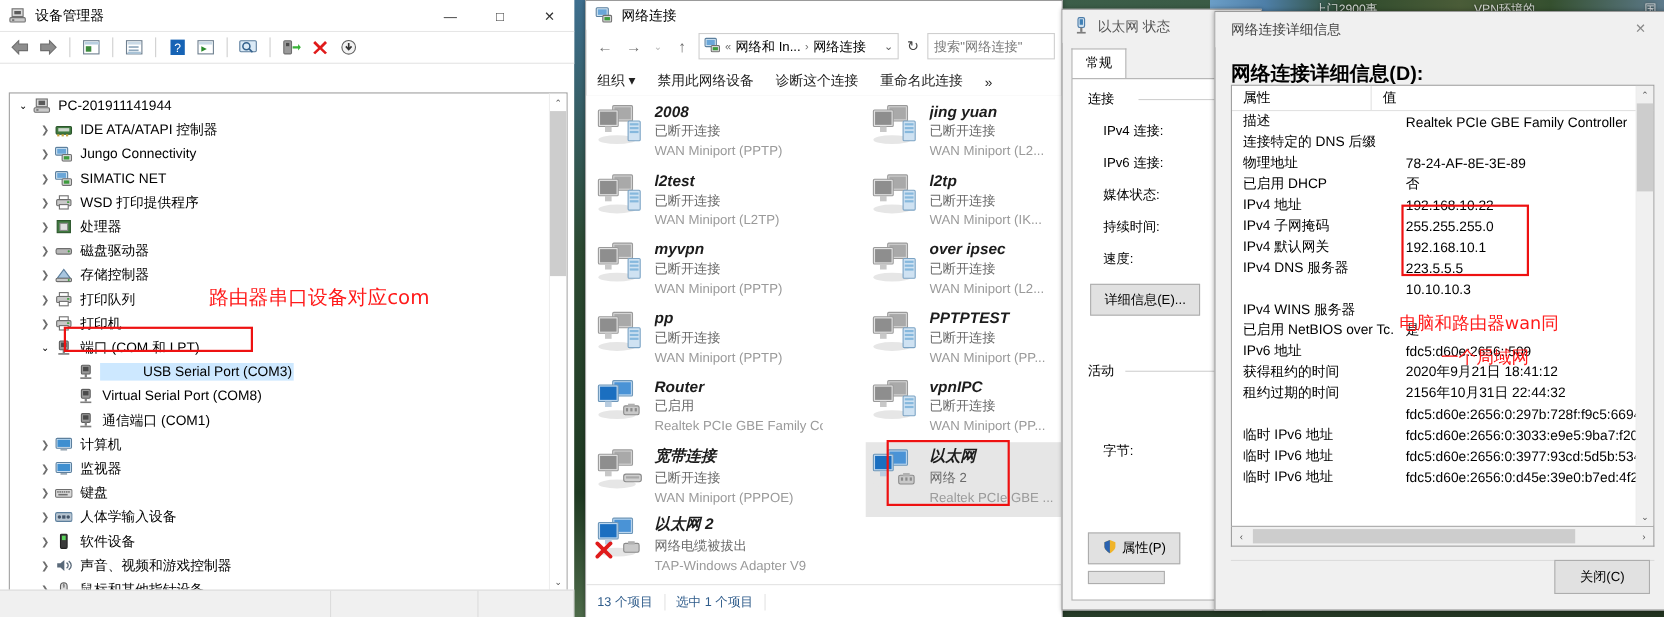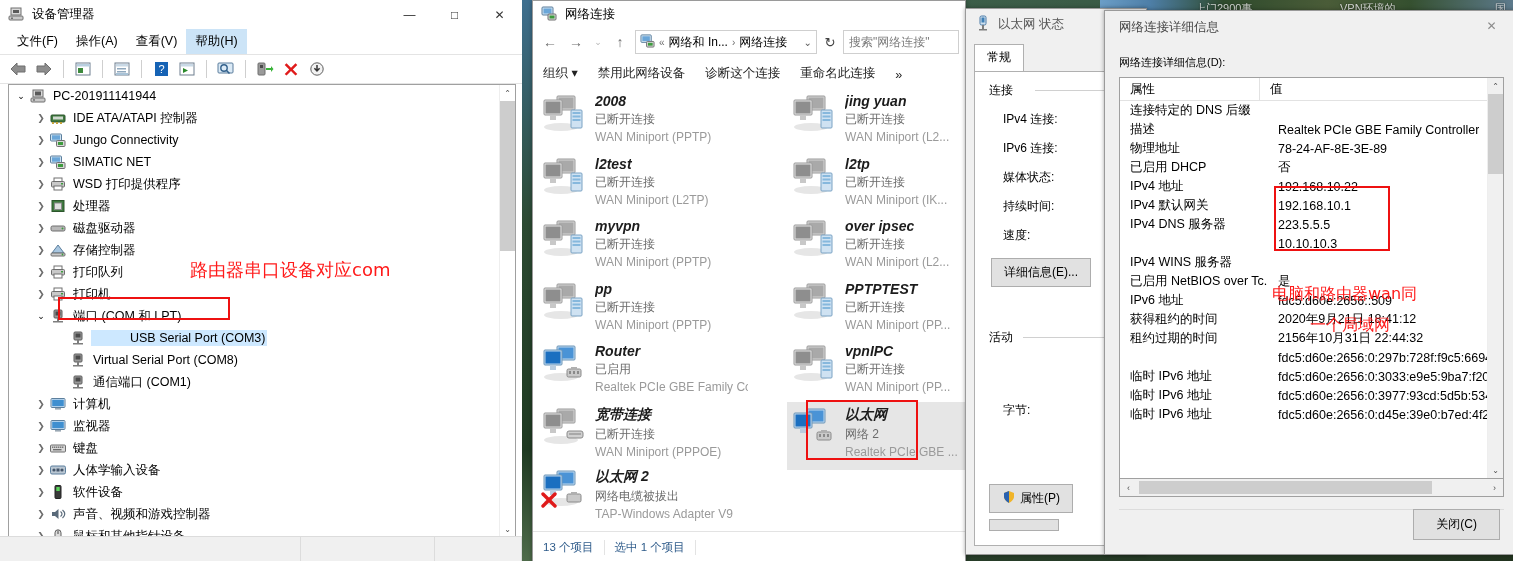--- a/index.html
+++ b/index.html
@@ -99,26 +99,26 @@
   .grp{font-size:12px;margin:10px 0 0 14px;position:relative;}
   .grp .rule{position:absolute;left:46px;top:8px;width:200px;height:1px;background:#d0d0d0;}
   .fld{font-size:12px;margin:12px 0 0 28px;white-space:nowrap;}
   .btn{background:#e1e1e1;border:1px solid #adadad;font-size:12px;padding:5px 12px;
     display:inline-flex;align-items:center;gap:4px;white-space:nowrap;}
 
   
   #netdetails{left:1104px;top:10px;width:409px;height:543px;background:#f0f0f0;}
   #netdetails .titlebar{height:32px;background:#f0f0f0;}
   #netdetails .title-text{color:#444;margin-left:14px;font-size:12.5px;}
-  .nd-label{position:absolute;left:14px;top:44px;font-size:11px;}
+  .nd-label{position:absolute;left:14px;top:44px;font-size:18px;font-weight:bold;}
   .nd-list{position:absolute;left:14px;top:66px;right:10px;height:400px;background:#fff;
     border:1px solid #a0a0a0;overflow:hidden;}
   .nd-head{display:flex;height:22px;align-items:center;border-bottom:1px solid #e2e2e2;
     font-size:12.5px;}
-  .nd-head .c1{width:140px;padding-left:10px;border-right:1px solid #e2e2e2;height:22px;
+  .nd-head .c1{width:127px;padding-left:10px;border-right:1px solid #e2e2e2;height:22px;
     display:flex;align-items:center;box-sizing:border-box;}
   .nd-head .c2{padding-left:10px;}
   .nd-row{display:flex;height:19px;align-items:center;font-size:12.5px;white-space:nowrap;}
   .nd-row .c1{width:148px;padding-left:10px;box-sizing:border-box;overflow:hidden;}
   .nd-row .c2{padding-left:10px;overflow:hidden;}
   .nd-hscroll{position:absolute;left:14px;top:468px;right:10px;height:17px;background:#f0f0f0;
     border:1px solid #a0a0a0;border-top:none;display:flex;align-items:center;}
   .hs-arrow{width:17px;text-align:center;font-size:9px;color:#505050;}
   .hs-track{flex:1;height:15px;background:#f0f0f0;position:relative;}
   .hs-thumb{position:absolute;left:2px;top:1px;width:84%;height:13px;background:#cdcdcd;}
@@ -156,26 +156,20 @@
       </svg>
     </span>
     <span class="title-text">设备管理器</span>
     <div class="wbtns">
       <div class="wbtn">—</div>
       <div class="wbtn">□</div>
       <div class="wbtn cls">✕</div>
     </div>
   </div>
 
-  <div class="menubar">
-    <div class="menuitem">文件(F)</div>
-    <div class="menuitem">操作(A)</div>
-    <div class="menuitem">查看(V)</div>
-    <div class="menuitem active">帮助(H)</div>
-  </div>
 
   <div class="toolbar">
     <div class="tbicon">
       <svg width="20" height="14" viewBox="0 0 20 14">
           <path d="M9,1 L3,7 L9,13 L9,10 L17,10 L17,4 L9,4 Z" fill="#8d8d8d" stroke="#6e6e6e"></path>
         </svg>
     </div>
     <div class="tbicon">
       <svg width="20" height="14" viewBox="0 0 20 14">
           <path d="M11,1 L17,7 L11,13 L11,10 L3,10 L3,4 L11,4 Z" fill="#8d8d8d" stroke="#6e6e6e"></path>
@@ -881,38 +875,42 @@
 
   <div class="nd-label">网络连接详细信息(D):</div>
 
   <div class="nd-list">
     <div class="nd-head">
       <div class="c1">属性</div>
       <div class="c2">值</div>
     </div>
     <div id="nd-rows">
         <div class="nd-row">
+          <div class="c1">描述</div>
+          <div class="c2">Realtek PCIe GBE Family Controller</div>
+        </div>
+        <div class="nd-row">
           <div class="c1">连接特定的 DNS 后缀</div>
           <div class="c2"></div>
         </div>
         <div class="nd-row">
-          <div class="c1">描述</div>
-          <div class="c2">Realtek PCIe GBE Family Controller</div>
-        </div>
-        <div class="nd-row">
           <div class="c1">物理地址</div>
           <div class="c2">78-24-AF-8E-3E-89</div>
         </div>
         <div class="nd-row">
           <div class="c1">已启用 DHCP</div>
           <div class="c2">否</div>
         </div>
         <div class="nd-row">
           <div class="c1">IPv4 地址</div>
           <div class="c2">192.168.10.22</div>
+        </div>
+        <div class="nd-row">
+          <div class="c1">IPv4 子网掩码</div>
+          <div class="c2">255.255.255.0</div>
         </div>
         <div class="nd-row">
           <div class="c1">IPv4 默认网关</div>
           <div class="c2">192.168.10.1</div>
         </div>
         <div class="nd-row">
           <div class="c1">IPv4 DNS 服务器</div>
           <div class="c2">223.5.5.5</div>
         </div>
         <div class="nd-row">

